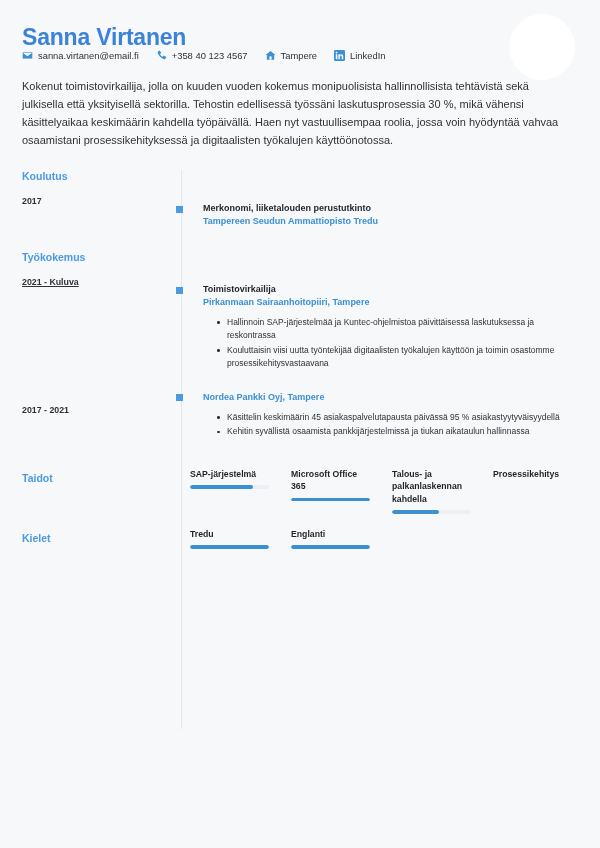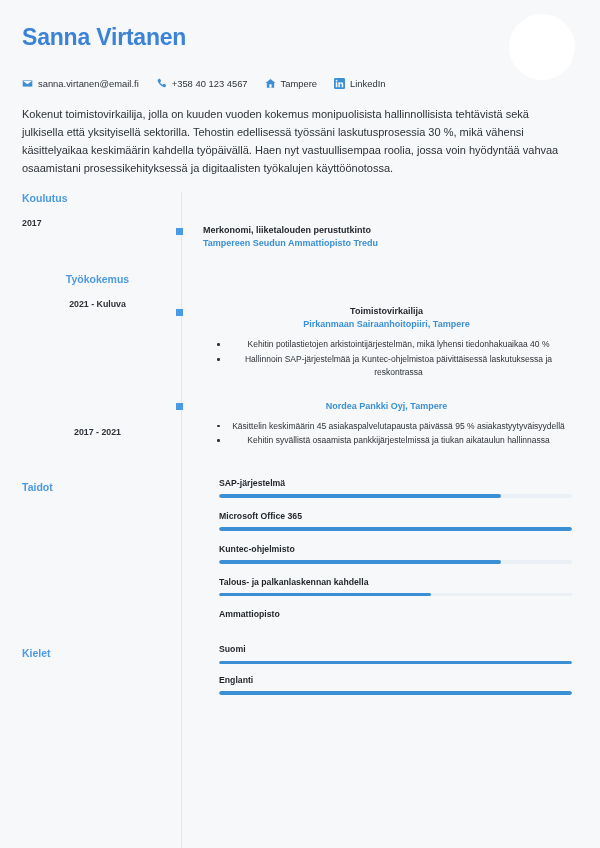--- a/index.html
+++ b/index.html
@@ -32,21 +32,21 @@
     color: #3b82d9;
     letter-spacing: -0.2px;
     line-height: 1.15;
   }
 
   .contact-row {
     display: flex;
     align-items: center;
     flex-wrap: wrap;
     gap: 0px;
-    margin-top: 28px;
+    margin-top: 0;
   }
 
   .contact-item {
     display: flex;
     align-items: center;
     gap: 5px;
     margin-right: 17px;
     font-size: 9.4px;
     color: #2d3238;
     line-height: 1;
@@ -77,21 +77,21 @@
     right: 17px;
     width: 66px;
     height: 66px;
     border-radius: 50%;
     background: #ffffff;
   }
 
   
   .body-wrap {
     position: relative;
-    margin-top: 14px;
+    margin-top: 20px;
     padding-bottom: 10px;
   }
 
   
   .divider {
     position: absolute;
     left: 181px;
     top: 0;
     bottom: -160px;
     width: 1px;
@@ -191,24 +191,24 @@
     top: 5.2px;
     width: 2.6px;
     height: 2.6px;
     border-radius: 50%;
     background: #2d3238;
   }
 
   
   .skills-grid {
     display: grid;
-    grid-template-columns: 1fr;
+    grid-template-columns: 1fr 1fr 1fr 1fr;
     column-gap: 22px;
     row-gap: 0px;
-    padding-left: 38px;
+    padding-left: 9px;
     padding-right: 20px;
   }
 
   .skill {
     margin-bottom: 12px;
   }
 
   .skill-name {
     font-size: 8.7px;
     font-weight: 700;
@@ -312,36 +312,36 @@
         <div class="entry" style="margin-top:32px;">
           <span class="entry-marker"></span>
           <div class="entry-content">
             <div class="entry-title">Merkonomi, liiketalouden perustutkinto</div>
             <div class="entry-subtitle">Tampereen Seudun Ammattiopisto Tredu</div>
           </div>
         </div>
       </div>
     </div>
 
-    <div class="section" style="margin-top:23px;text-align:center;">
+    <div class="section" style="margin-top:23px;">
       <div class="col-left">
         <div class="section-title">Työkokemus</div>
-        <div class="date-label" style="margin-top:14px;">2021 - Kuluva</div>
+        <div class="date-label" style="margin-top:14px;text-decoration:underline;">2021 - Kuluva</div>
         <div class="date-label" style="margin-top:116px;">2017 - 2021</div>
       </div>
       <div class="col-right">
 
         <div class="entry" style="margin-top:32px;">
           <span class="entry-marker"></span>
           <div class="entry-content">
             <div class="entry-title">Toimistovirkailija</div>
             <div class="entry-subtitle">Pirkanmaan Sairaanhoitopiiri, Tampere</div>
             <ul class="bullets">
-              <li>Kehitin potilastietojen arkistointijärjestelmän, mikä lyhensi tiedonhakuaikaa 40 %</li>
               <li>Hallinnoin SAP-järjestelmää ja Kuntec-ohjelmistoa päivittäisessä laskutuksessa ja reskontrassa</li>
+              <li>Kouluttaisin viisi uutta työntekijää digitaalisten työkalujen käyttöön ja toimin osastomme prosessikehitysvastaavana</li>
             </ul>
           </div>
         </div>
 
         <div class="entry" style="margin-top:18px;">
           <span class="entry-marker"></span>
           <div class="entry-content">
             <div class="entry-subtitle">Nordea Pankki Oyj, Tampere</div>
             <ul class="bullets">
               <li>Käsittelin keskimäärin 45 asiakaspalvelutapausta päivässä 95 % asiakastyytyväisyydellä</li>
@@ -367,54 +367,48 @@
             </div>
           </div>
 
           <div class="skill">
             <div class="skill-name">Microsoft Office 365</div>
             <div class="skill-track">
               <div class="skill-fill" style="width: 100%;"></div>
             </div>
           </div>
 
-          <div class="skill">
-            <div class="skill-name">Kuntec-ohjelmisto</div>
-            <div class="skill-track">
-              <div class="skill-fill" style="width: 80%;"></div>
-            </div>
-          </div>
 
           <div class="skill">
             <div class="skill-name">Talous- ja palkanlaskennan kahdella</div>
             <div class="skill-track">
               <div class="skill-fill" style="width: 60%;"></div>
             </div>
           </div>
 
           <div class="skill">
-            <div class="skill-name">Ammattiopisto</div>
+            <div class="skill-name">Prosessikehitys</div>
             <div class="skill-track no-bar"></div>
           </div>
 
 
 
         </div>
       </div>
     </div>
 
     <div class="section" style="margin-top:2px;">
       <div class="col-left">
         <div class="section-title" style="margin-top:4px;">Kielet</div>
       </div>
       <div class="col-right">
         <div class="skills-grid lang-grid">
 
           <div class="skill">
-            <div class="skill-name">Suomi</div>
+            <div class="skill-name">Tredu</div>
             <div class="skill-track">
               <div class="skill-fill" style="width: 100%;"></div>
             </div>
           </div>
 
           <div class="skill">
             <div class="skill-name">Englanti</div>
             <div class="skill-track">
               <div class="skill-fill" style="width: 100%;"></div>
             </div>

